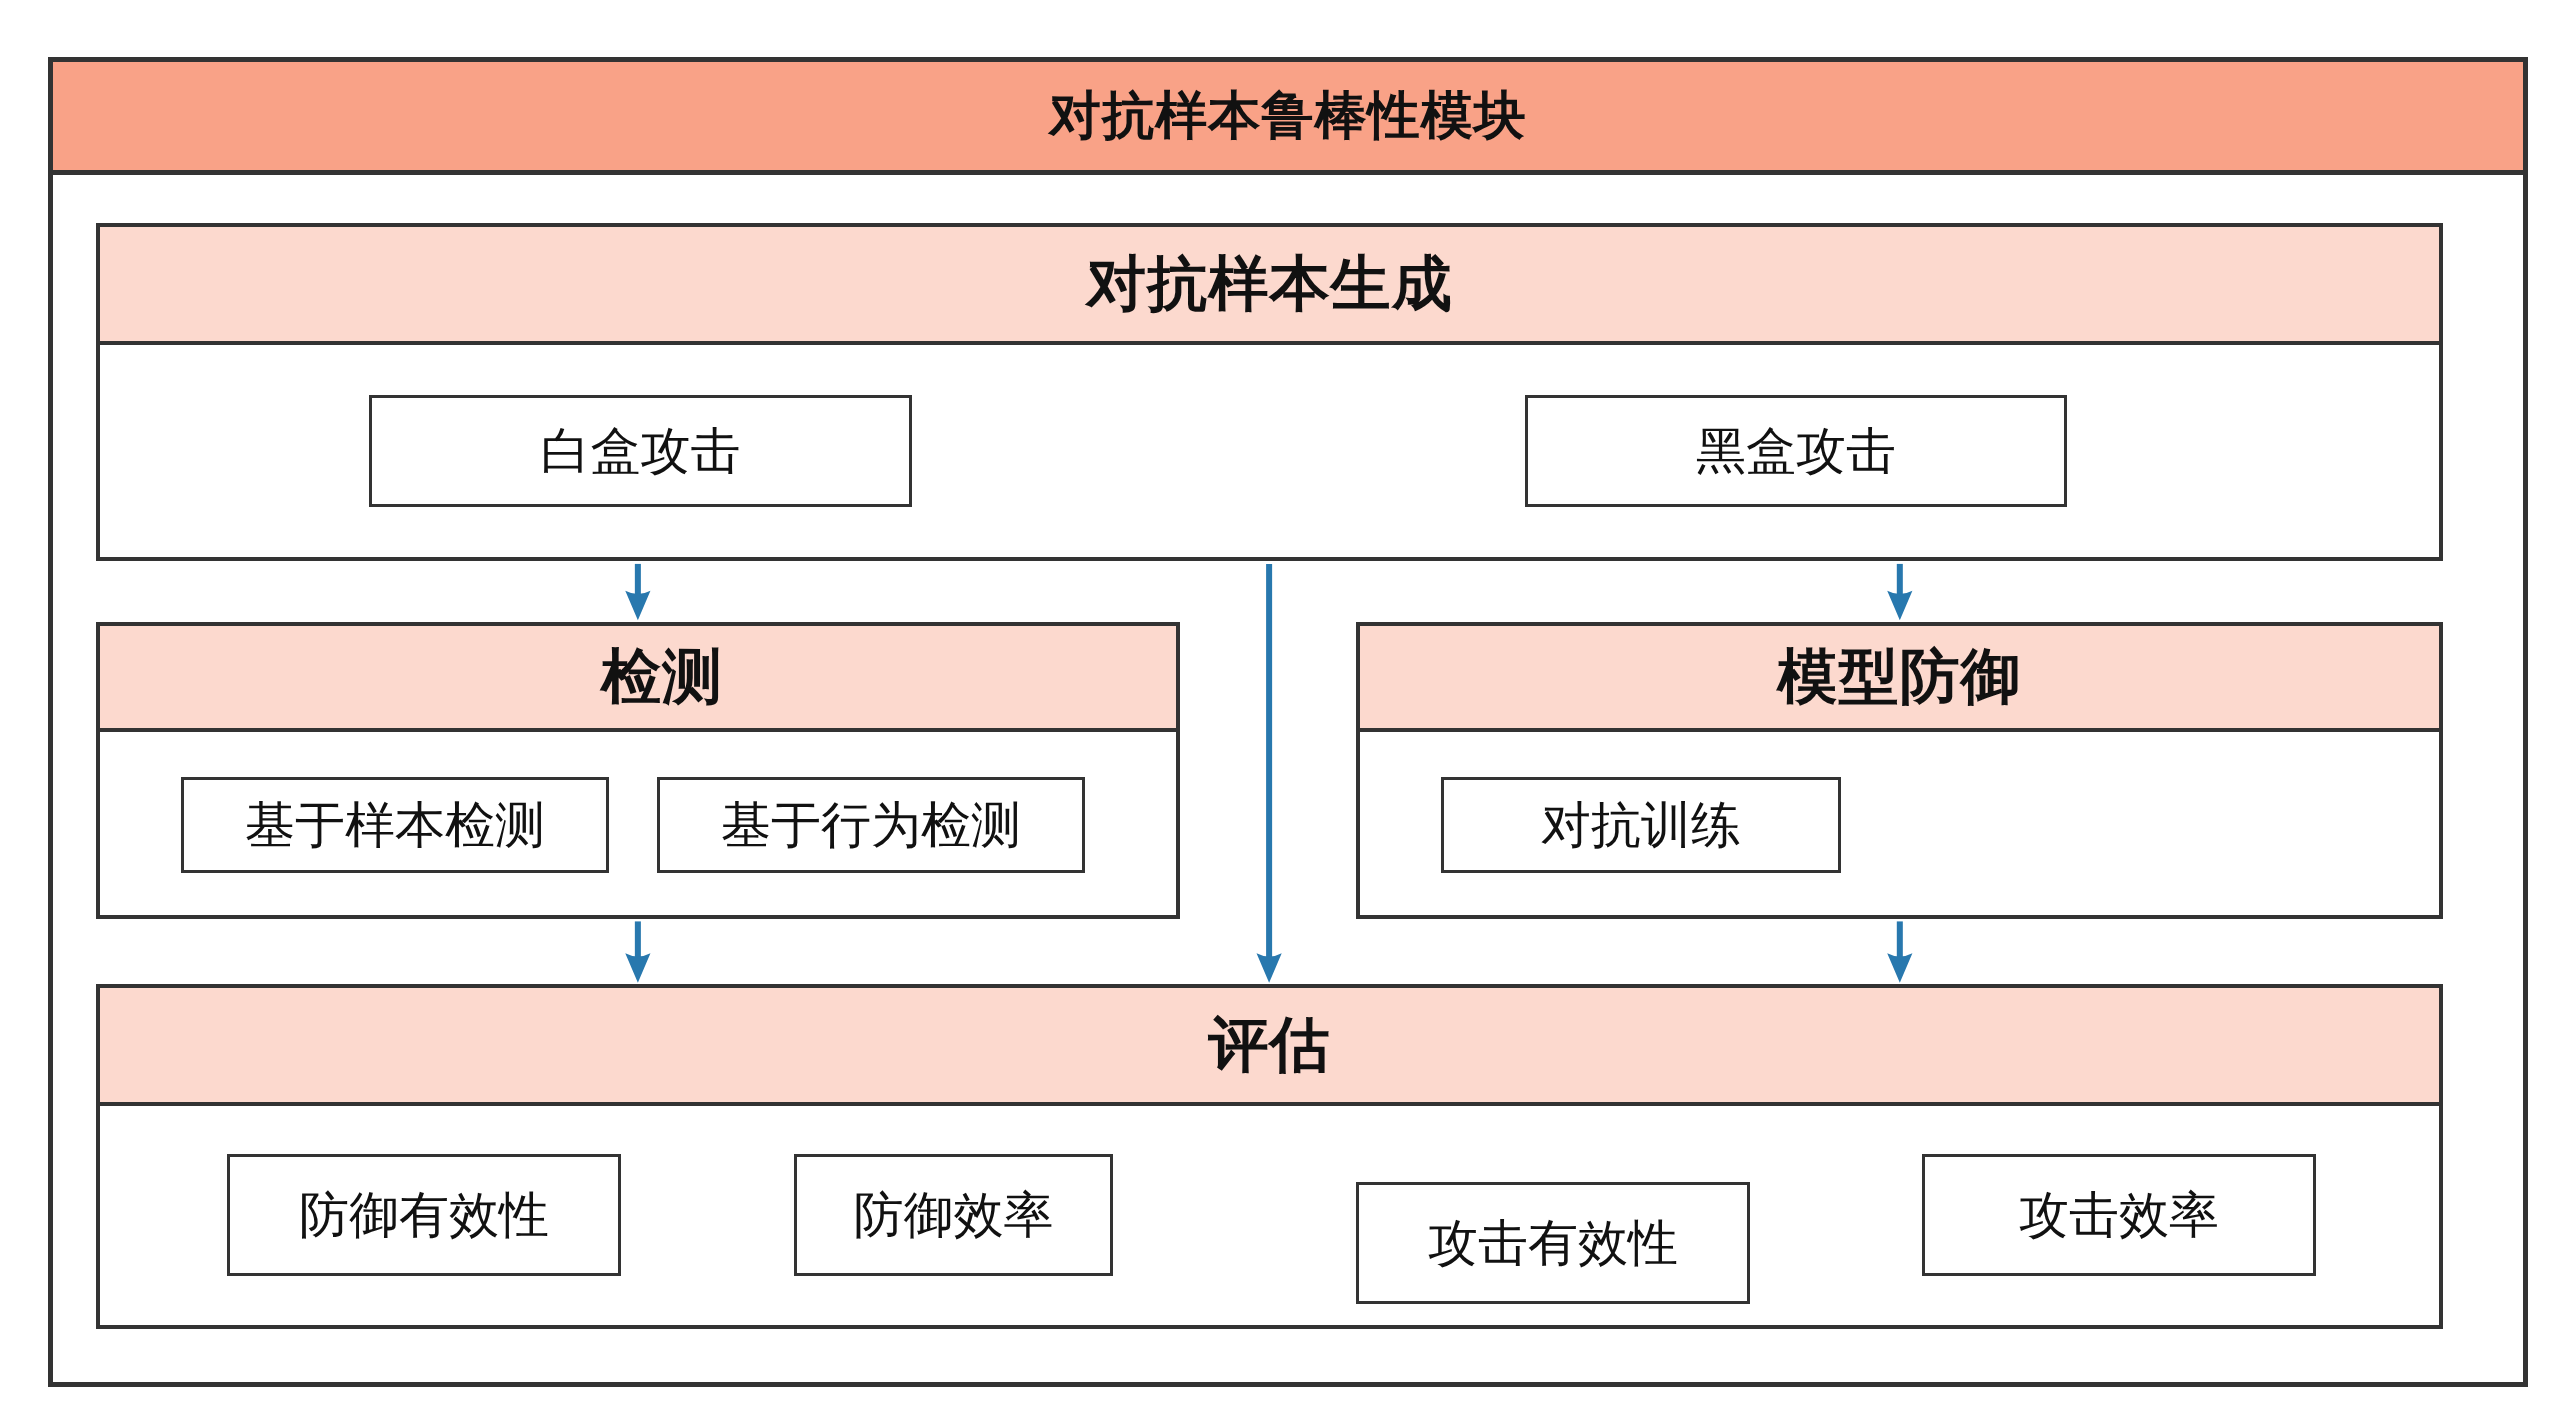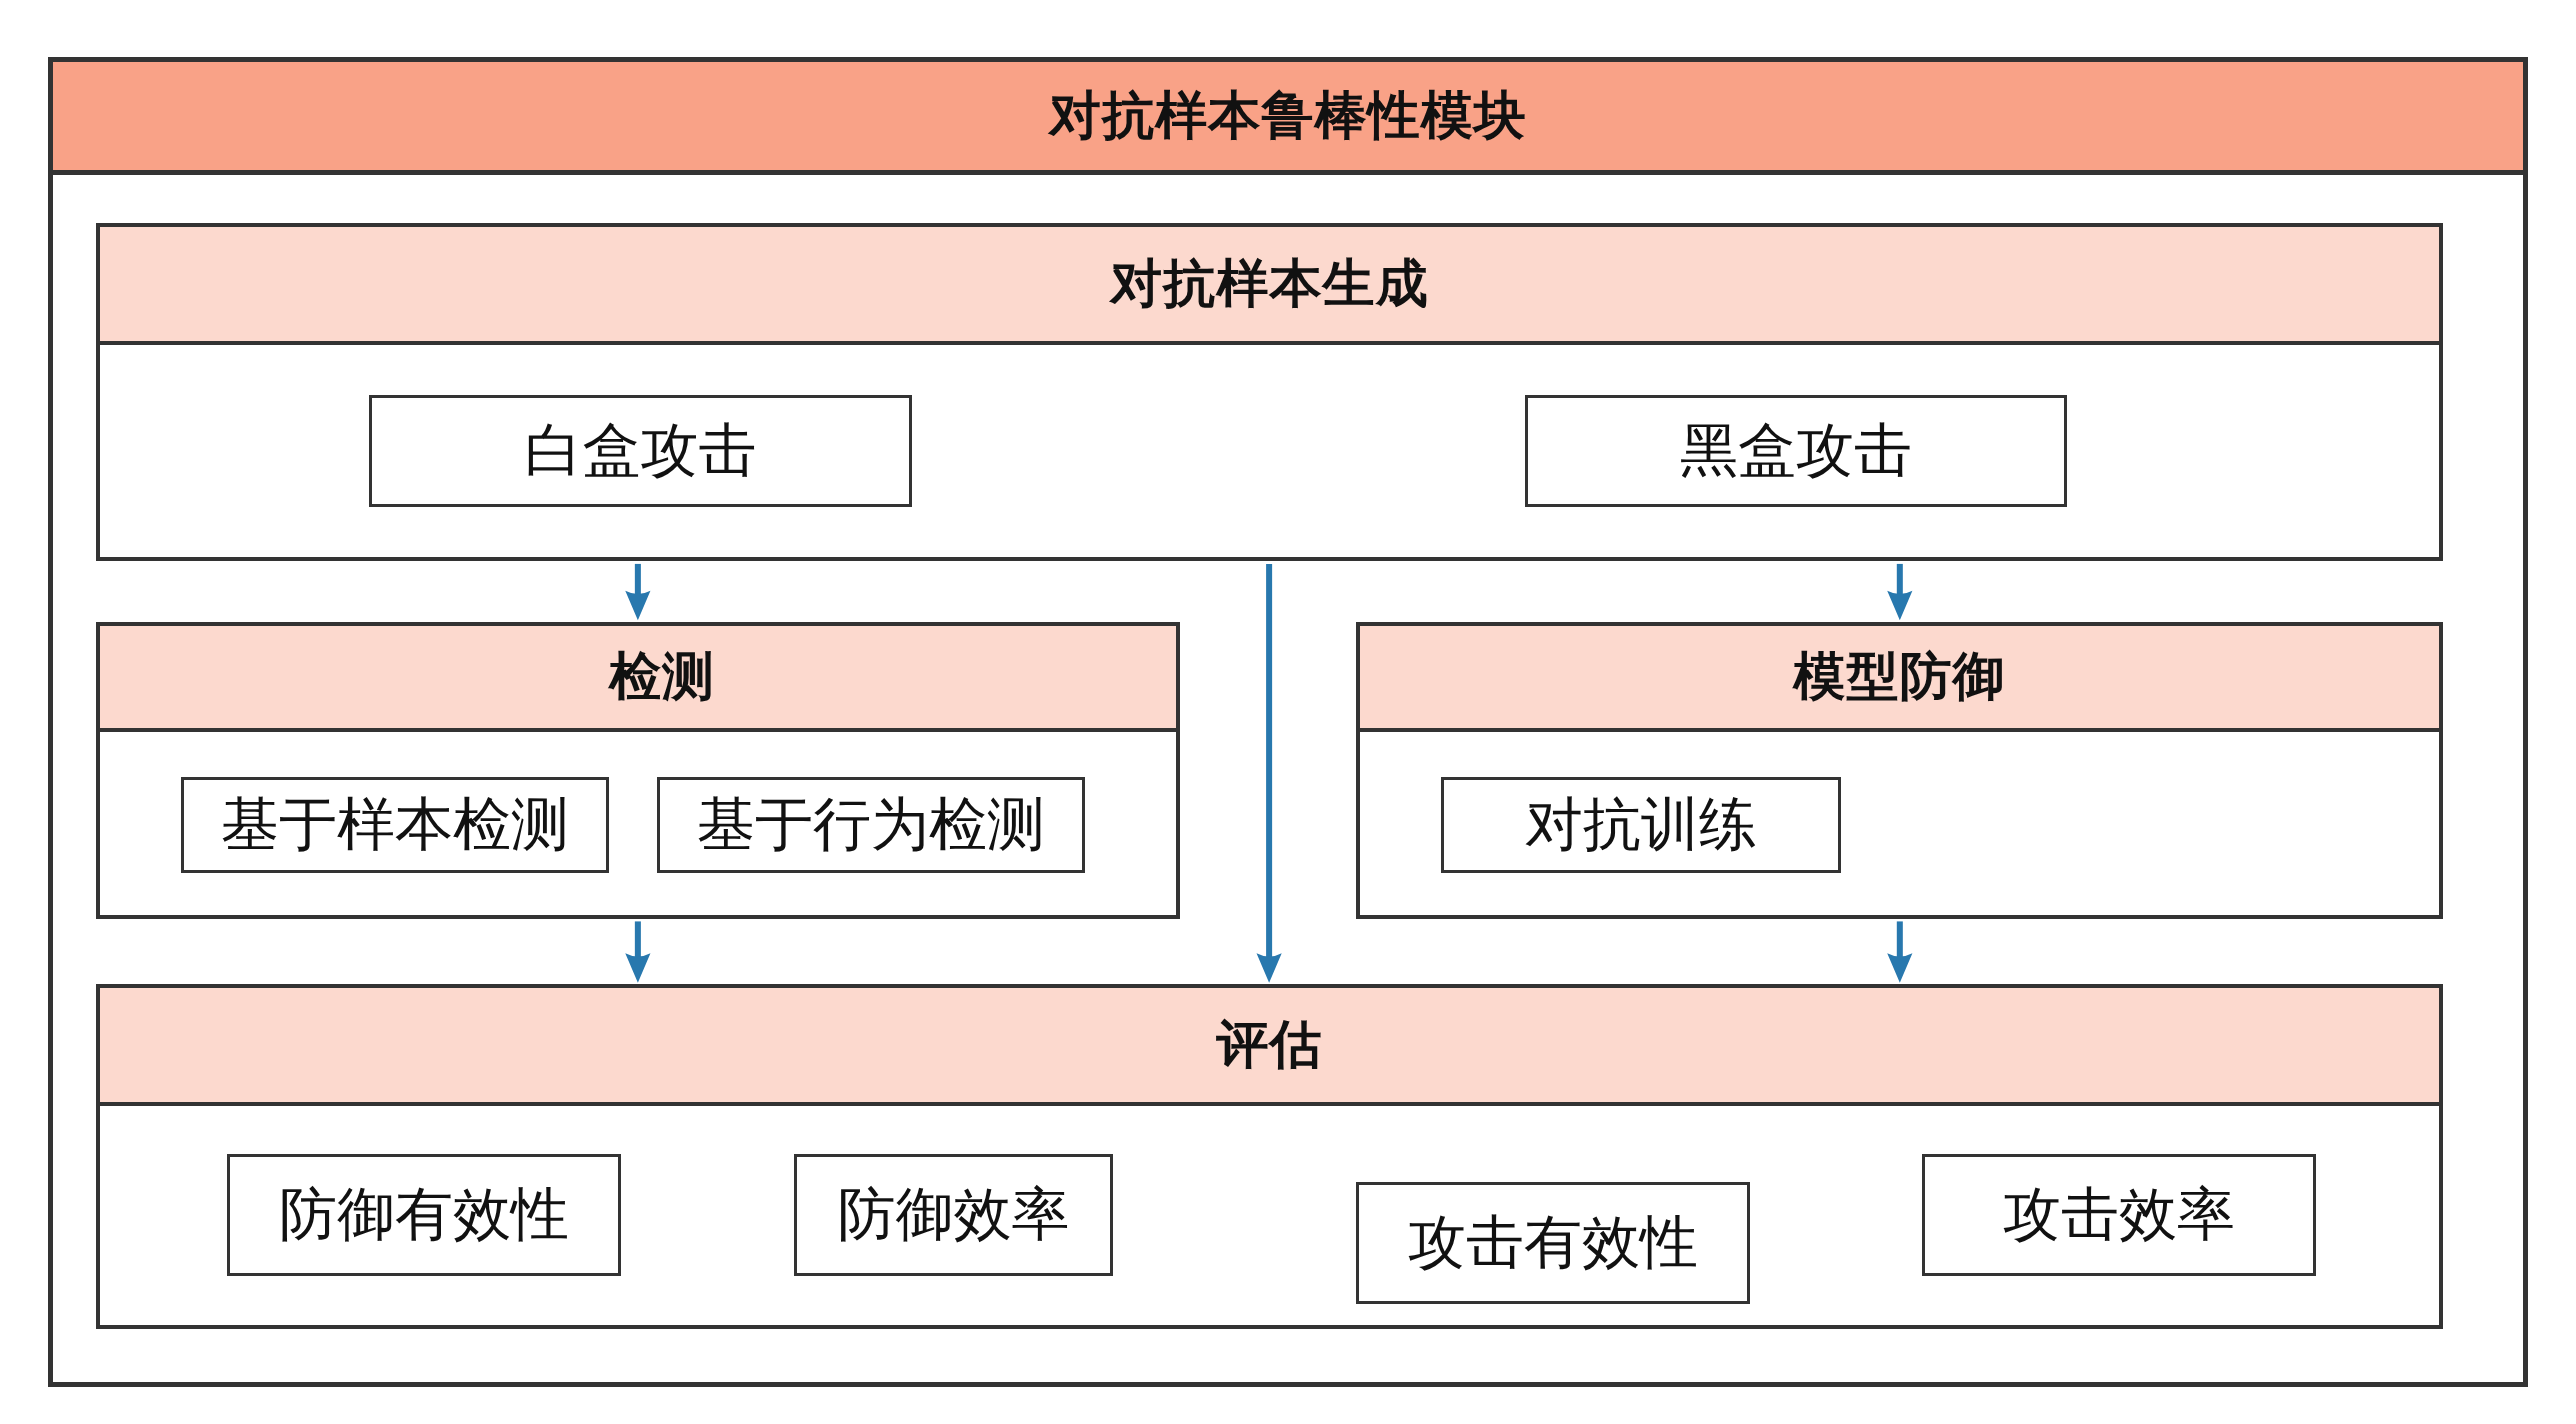--- a/index.html
+++ b/index.html
@@ -18,22 +18,22 @@
     background:#ffffff;
     font-family:"Liberation Sans","DejaVu Sans",sans-serif;
     color:var(--text);
     overflow:hidden;
   }
   .abs{position:absolute;box-sizing:border-box;}
   .center{display:flex;align-items:center;justify-content:center;text-align:left;}
   .outer{border:5.5px solid var(--border);background:#ffffff;}
   .title-bar{border:5.5px solid var(--border);background:var(--title-bg);font-weight:bold;font-size:52px;letter-spacing:1.1px;}
   .section{border:4.4px solid var(--border);background:#ffffff;}
-  .section-header{border:4.4px solid var(--border);background:var(--section-header-bg);font-weight:bold;font-size:52px;letter-spacing:1.1px;}
-  .leaf{border:3.8px solid var(--border);background:var(--box-bg);font-size:58px;font-weight:normal;}
+  .section-header{border:4.4px solid var(--border);background:var(--section-header-bg);font-weight:bold;font-size:60px;letter-spacing:1.1px;}
+  .leaf{border:3.8px solid var(--border);background:var(--box-bg);font-size:50px;font-weight:normal;}
   svg.arrows{position:absolute;left:0;top:0;width:2576px;height:1424px;pointer-events:none;}
   svg.arrows line{stroke:var(--arrow);stroke-width:11px;}
   svg.arrows path{fill:var(--arrow);stroke:none;}
 </style>
 </head>
 <body>
 
 <div id="canvas">
 
   <div class="abs outer" style="left:48px;top:57px;width:2480px;height:1330px;"></div>

